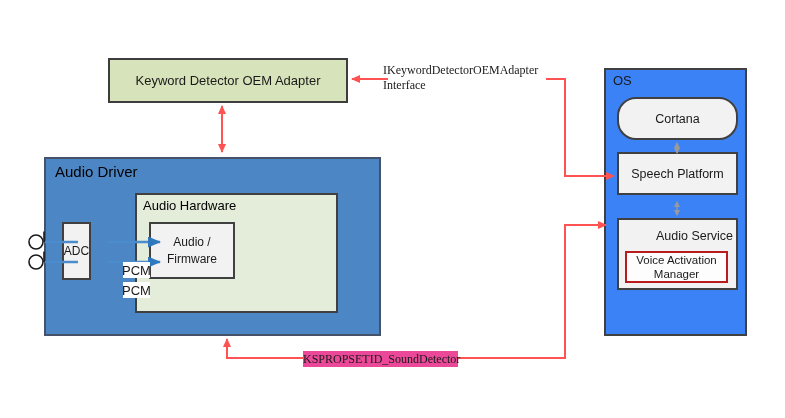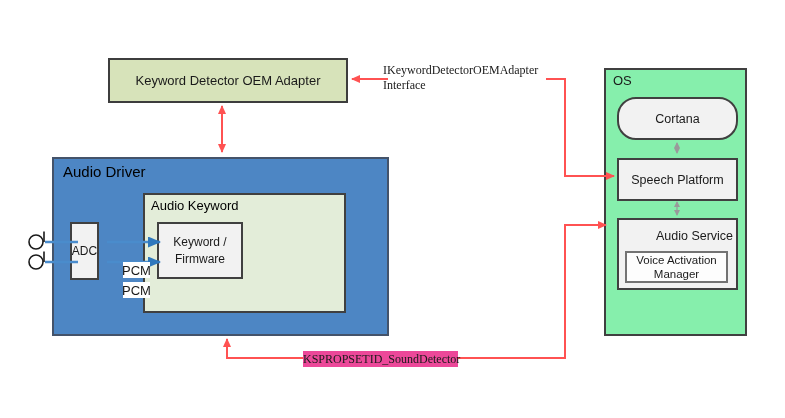--- a/index.html
+++ b/index.html
@@ -6,72 +6,72 @@
   .canvas{
     position:relative;width:785px;height:418px;background:#ffffff;
     font-family:"Liberation Sans", sans-serif;color:#1a1a1a;overflow:hidden;
   }
   .box{position:absolute;box-sizing:border-box;}
   
   .kda{left:108px;top:58px;width:240px;height:45px;background:#d7e3ba;
        border:2px solid #3d3d3d;display:flex;align-items:center;justify-content:center;
        font-size:13px;}
   
-  .audio-driver{left:52px;top:157px;width:337px;height:179px;background:#4d86c4;
+  .audio-driver{left:44px;top:157px;width:337px;height:179px;background:#4d86c4;
        border:2px solid #44536a;}
   .audio-driver-title{position:absolute;left:9px;top:4px;font-size:15px;color:#000;}
   .audio-hardware{left:89px;top:34px;width:203px;height:120px;background:#e3edd9;
        border:2px solid #404040;}
   .audio-hardware-title{position:absolute;left:6px;top:3px;font-size:13px;color:#000;}
   .driver-firmware{left:12px;top:27px;width:86px;height:57px;background:#f2f2f2;
        border:2px solid #404040;display:flex;align-items:center;justify-content:center;
        text-align:center;font-size:12px;line-height:1.35;padding:0 6px;}
   .adc{left:16px;top:63px;width:29px;height:58px;background:#f2f2f2;
        border:2px solid #404040;display:flex;align-items:center;justify-content:center;
        font-size:12px;}
   
   .pcm{position:absolute;width:27px;height:16px;background:#ffffff;z-index:20;
        display:flex;align-items:center;justify-content:center;font-size:13px;margin-top:28px;}
   .pcm1{left:123px;top:234px;}
   .pcm2{left:123px;top:254px;}
   
-  .os{left:604px;top:68px;width:143px;height:268px;background:#86efac;
+  .os{left:604px;top:68px;width:143px;height:268px;background:#3b82f6;
       border:2px solid #404040;}
   .os-title{position:absolute;left:7px;top:3px;font-size:13px;}
   .os-inner{left:11px;width:121px;background:#f2f2f2;border:2px solid #404040;
       display:flex;align-items:center;justify-content:center;font-size:12.5px;}
   .cortana{top:27px;height:43px;border-radius:19px;}
-  .speech{top:88px;height:43px;}
+  .speech{top:82px;height:43px;}
   .service{top:148px;height:72px;display:block;}
   .service-title{text-align:center;margin-top:9px;font-size:12.5px;margin-left:34px;}
   .vam{left:6px;top:31px;width:103px;height:32px;background:#fdfdfd;
-      border:2px solid #737373;display:flex;align-items:center;justify-content:center;
+      border:2px solid #b91c1c;display:flex;align-items:center;justify-content:center;
       text-align:center;font-size:11.5px;line-height:1.25;padding:0 4px;}
   
   .conn-label{position:absolute;z-index:20;font-size:12px;font-family:Liberation Serif, serif;}
   .iface-label{left:383px;top:63px;width:166px;line-height:15px;}
   .ksprop-label{left:303px;top:351px;width:155px;background:#ec4899;line-height:16px;}
   
   .overlay{position:absolute;left:0;top:0;z-index:10;pointer-events:none;}
 </style>
 </head>
 <body>
 
 <div class="canvas">
 
   <div class="box kda">
     <span>Keyword Detector OEM Adapter</span>
   </div>
 
   <div class="box audio-driver">
     <div class="audio-driver-title">Audio Driver</div>
     <div class="box audio-hardware">
-      <div class="audio-hardware-title">Audio Keyword</div>
+      <div class="audio-hardware-title">Audio Hardware</div>
       <div class="box driver-firmware">
-        <span>Keyword / Firmware</span>
+        <span>Audio / Firmware</span>
       </div>
     </div>
     <div class="box adc">
       <span>ADC</span>
     </div>
   </div>
 
   <div class="pcm pcm1">PCM</div>
   <div class="pcm pcm2">PCM</div>
 

